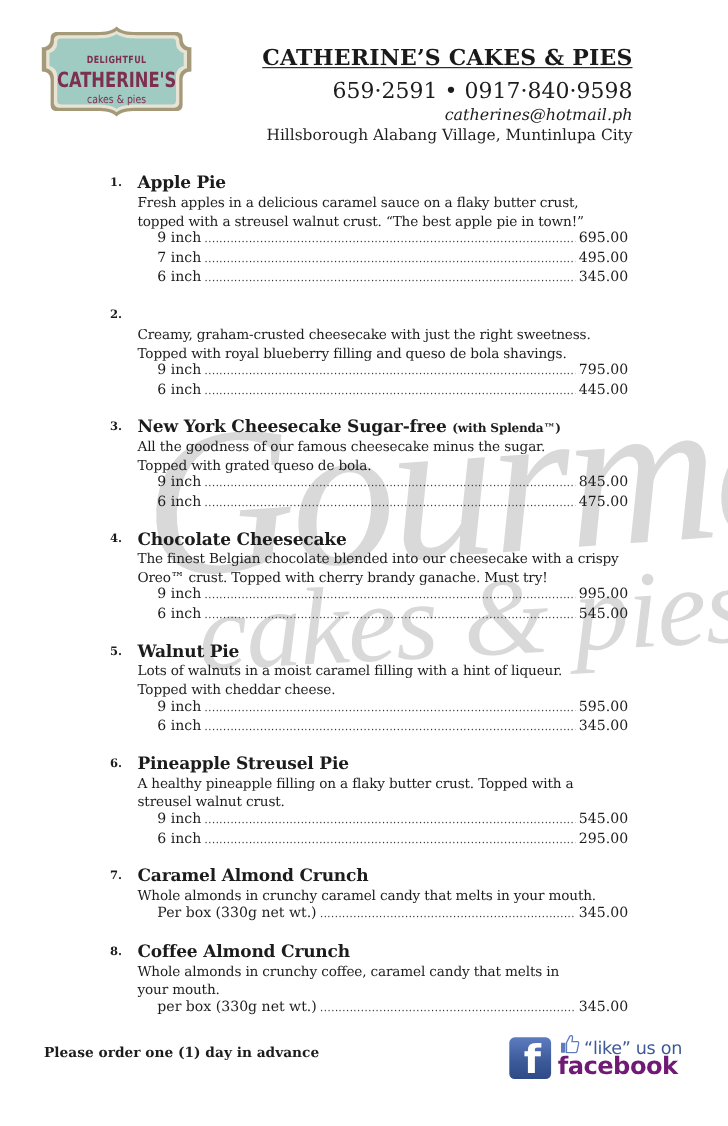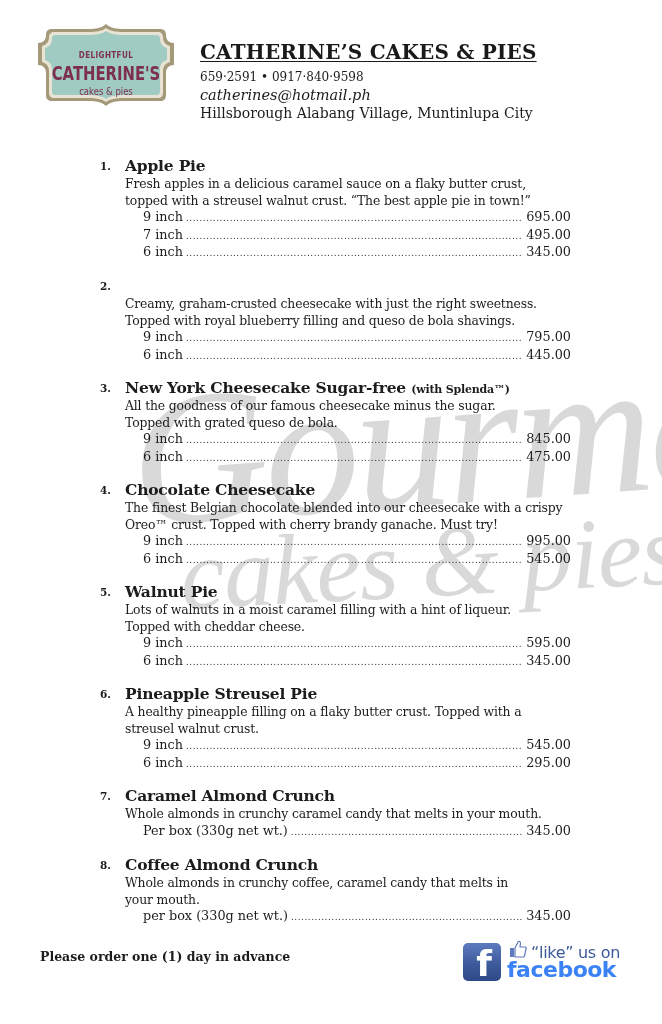--- a/index.html
+++ b/index.html
@@ -16,23 +16,23 @@
 
   
   .logo { position: absolute; left: 36px; top: 22px; width: 140px; height: 86px; z-index: 2; }
   .logo svg { position: absolute; left: 0; top: 0; }
   .logo-text { position: absolute; left: 0; top: 0; width: 140px; text-align: center; color: #7d2f4f; font-family: "DejaVu Sans", sans-serif; font-weight: bold; }
   .logo-l1 { top: 28px !important; font-size: 9px; letter-spacing: 0.5px; transform: scaleX(0.8); }
   .logo-l2 { top: 40px !important; font-size: 19px; letter-spacing: 0px; transform: scaleX(0.78); }
   .logo-l3 { top: 64px !important; font-size: 10px; font-weight: normal; transform: scaleX(0.85); }
 
   
-  .header { position: absolute; left: 200px; top: 40px; width: 375px; text-align: left; z-index: 2; }
+  .header { position: absolute; left: 200px; top: 40px; width: 375px; text-align: right; z-index: 2; }
   .biz-name { font-size: 20px; font-weight: bold; text-decoration: underline; text-decoration-thickness: 1px; text-underline-offset: 2px; letter-spacing: 0.2px; color: #1a1a1a; font-family: "DejaVu Serif", serif; margin-bottom: 6px; }
-  .phones { font-size: 12px; margin-bottom: 3px; }
+  .phones { font-size: 20px; margin-bottom: 3px; }
   .email { font-size: 14.5px; margin-bottom: 2px; font-style: italic; }
   .address { font-size: 14px; }
 
   
   .menu { position: absolute; left: 100px; top: 156px; width: 480px; z-index: 2; }
   .item { position: relative; }
   .item-head { position: relative; height: 20px; }
   .item-num { position: absolute; left: 0; top: 4px; font-size: 10.5px; font-weight: bold; }
   .item-title { position: absolute; left: 25px; top: 0; font-size: 15.5px; font-weight: bold; white-space: nowrap; letter-spacing: -0.2px; }
   .item-note { font-size: 11px; font-weight: bold; }
@@ -43,21 +43,21 @@
   .price-dots::after { content: "........................................................................................................................................................................................................................................"; }
   .price-val { white-space: nowrap; }
 
   
   .footer-note { position: absolute; left: 40px; top: 948px; font-size: 12.5px; font-weight: bold; line-height: 18px; z-index: 2; }
   .fb { position: absolute; left: 463px; top: 940px; width: 160px; height: 44px; z-index: 2; }
   .fb-square { position: absolute; left: 0; top: 3px; width: 38px; height: 38px; border-radius: 5px; background: linear-gradient(#5d7bbf, #3b5998 60%, #2e4a86); }
   .fb-f { position: absolute; left: 0; top: 3px; width: 38px; height: 38px; color: #fff; font-family: "DejaVu Sans", sans-serif; font-weight: bold; font-size: 36px; line-height: 42px; text-align: center; padding-left: 4px; box-sizing: border-box; }
   .fb-thumb { position: absolute; left: 46px; top: 0px; width: 18px; height: 18px; }
   .fb-like { position: absolute; left: 68px; top: 3px; font-family: "DejaVu Sans", sans-serif; font-size: 16px; color: #3b5998; white-space: nowrap; letter-spacing: -0.3px; }
-  .fb-word { position: absolute; left: 44px; top: 17px; font-family: "DejaVu Sans", sans-serif; font-weight: bold; font-size: 22px; color: #3b82f6; letter-spacing: -0.5px; white-space: nowrap; }
+  .fb-word { position: absolute; left: 44px; top: 17px; font-family: "DejaVu Sans", sans-serif; font-weight: bold; font-size: 22px; color: #701a75; letter-spacing: -0.5px; white-space: nowrap; }
 </style>
 </head>
 <body>
 
 <div class="watermark">
   <div class="wm-text wm-gourmet">Gourmet</div>
   <div class="wm-text wm-cakes">cakes &amp; pies</div>
 </div>
 
 <div class="logo">

